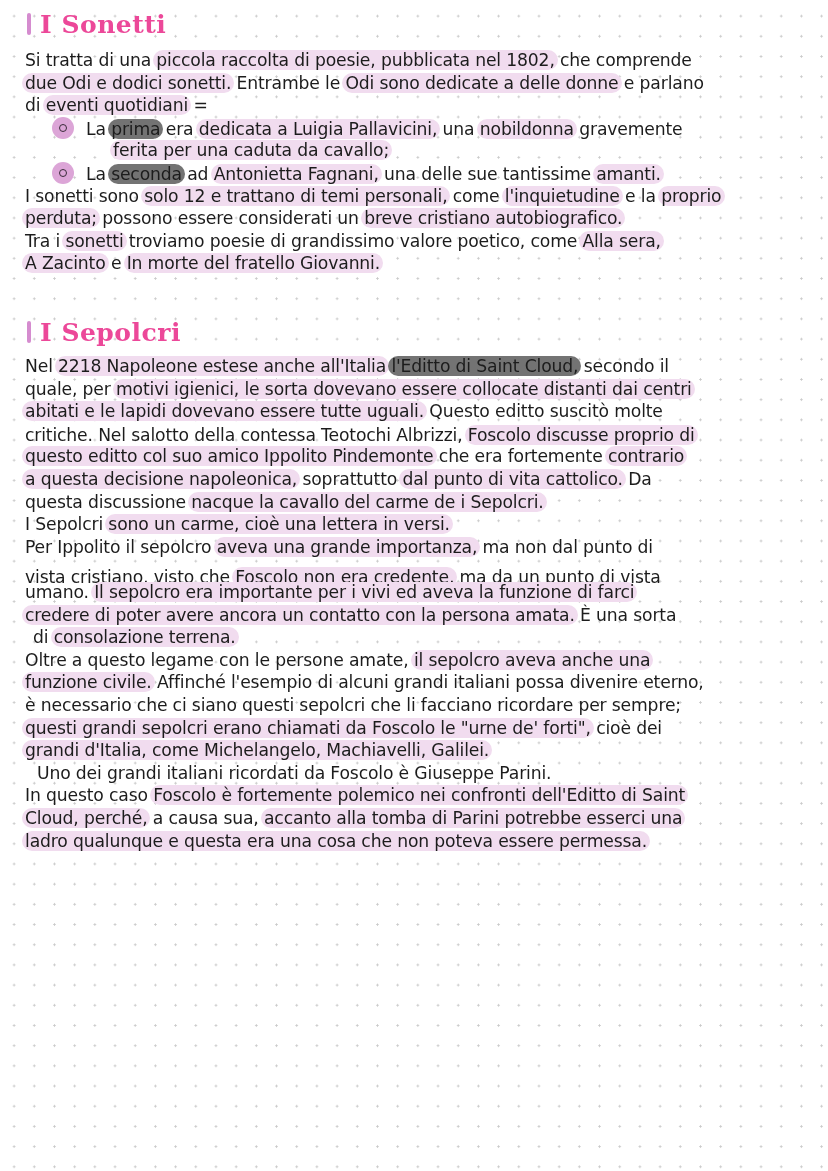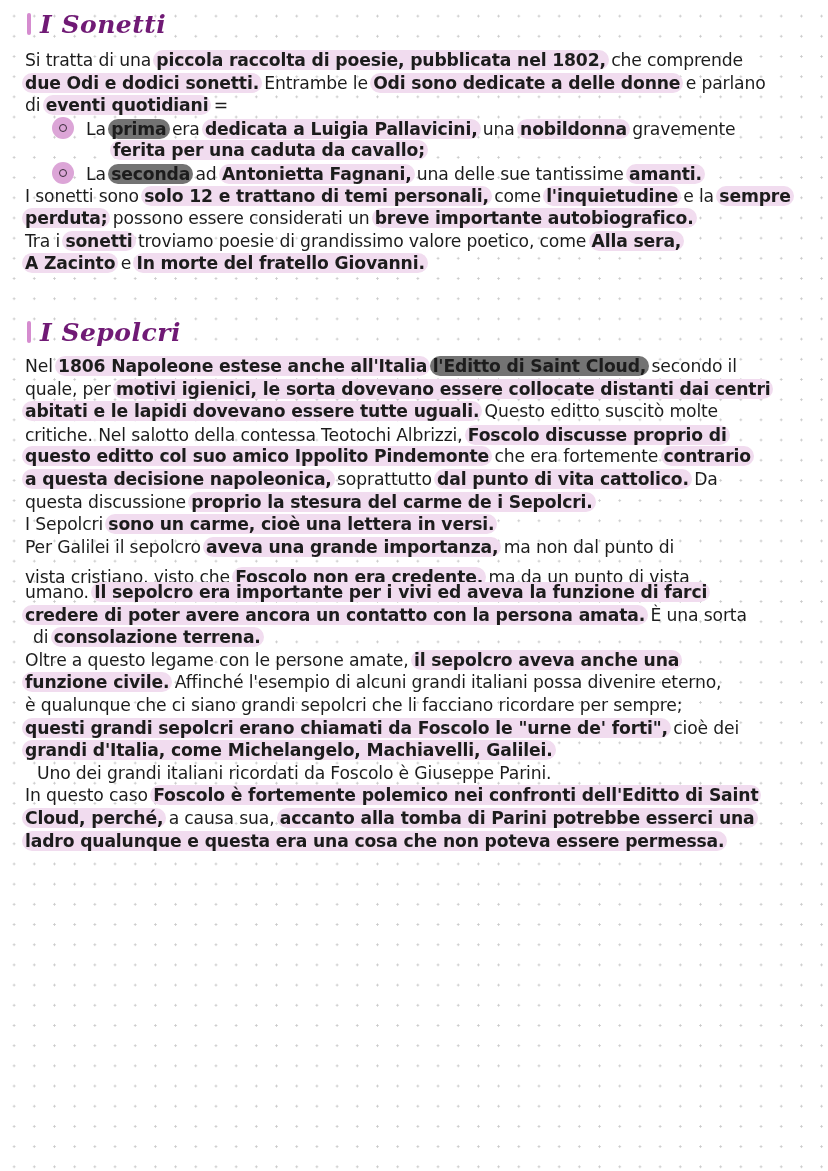--- a/index.html
+++ b/index.html
@@ -18,24 +18,23 @@
     .page {
       position: absolute;
       left: 0; top: 0;
       width: 828px;
       height: 1171px;
     }
     .heading {
       position: absolute;
       left: 27px;
       font-family: "DejaVu Serif", serif;
-      font-style: italic;
       font-weight: bold;
       font-size: 25px;
-      color: #701a75;
+      color: #ec4899;
       letter-spacing: 0.5px;
       white-space: nowrap;
     }
     .heading .bar {
       display: inline-block;
       width: 4px;
       height: 22px;
       background: #d58ccf;
       border-radius: 2px;
       margin-right: 9px;
@@ -48,21 +47,20 @@
       line-height: 22px;
       font-size: 17.2px;
       white-space: nowrap;
       letter-spacing: -0.15px;
     }
     .hl {
       background: #f1dcef;
       border-radius: 11px;
       padding: 0 3px;
       margin: 0 -3px;
-      font-weight: bold;
     }
     .hl.strong { background: #737373; }
     .bullet {
       display: inline-block;
       width: 22px; height: 22px;
       border-radius: 50%;
       background: #dca5d7;
       position: relative;
       vertical-align: -4px;
       margin-right: 12px;
@@ -87,47 +85,47 @@
     <span class="bar"></span><span>I Sonetti</span>
   </div>
 
   <div id="sec0">
       <div class="line" style="top: 49px;"><span>Si tratta di una </span><span class="hl">piccola raccolta di poesie, pubblicata nel 1802,</span><span> che comprende</span></div>
       <div class="line" style="top: 71.6px;"><span class="hl">due Odi e dodici sonetti.</span><span> Entrambe le </span><span class="hl">Odi sono dedicate a delle donne</span><span> e parlano</span></div>
       <div class="line" style="top: 94.2px;"><span>di </span><span class="hl">eventi quotidiani</span><span> =</span></div>
       <div class="line indent1" style="top: 116.8px;"><span class="bullet"></span><span>La </span><span class="hl strong">prima</span><span> era </span><span class="hl">dedicata a Luigia Pallavicini,</span><span> una </span><span class="hl">nobildonna</span><span> gravemente</span></div>
       <div class="line indent2" style="top: 139.4px;"><span class="hl">ferita per una caduta da cavallo;</span></div>
       <div class="line indent1" style="top: 162px;"><span class="bullet"></span><span>La </span><span class="hl strong">seconda</span><span> ad </span><span class="hl">Antonietta Fagnani,</span><span> una delle sue tantissime </span><span class="hl">amanti.</span></div>
-      <div class="line" style="top: 184.6px;"><span>I sonetti sono </span><span class="hl">solo 12 e trattano di temi personali,</span><span> come </span><span class="hl">l'inquietudine</span><span> e la </span><span class="hl">sempre</span></div>
-      <div class="line" style="top: 207.2px;"><span class="hl">perduta;</span><span> possono essere considerati un </span><span class="hl">breve importante autobiografico.</span></div>
+      <div class="line" style="top: 184.6px;"><span>I sonetti sono </span><span class="hl">solo 12 e trattano di temi personali,</span><span> come </span><span class="hl">l'inquietudine</span><span> e la </span><span class="hl">proprio</span></div>
+      <div class="line" style="top: 207.2px;"><span class="hl">perduta;</span><span> possono essere considerati un </span><span class="hl">breve cristiano autobiografico.</span></div>
       <div class="line" style="top: 229.8px;"><span>Tra i </span><span class="hl">sonetti</span><span> troviamo poesie di grandissimo valore poetico, come </span><span class="hl">Alla sera,</span></div>
       <div class="line" style="top: 252.4px;"><span class="hl">A Zacinto</span><span> e </span><span class="hl">In morte del fratello Giovanni.</span></div>
     </div>
 
   <div class="heading" style="top:318px;">
     <span class="bar"></span><span>I Sepolcri</span>
   </div>
 
   <div id="sec1">
-      <div class="line" style="top: 355px;"><span>Nel </span><span class="hl">1806 Napoleone estese anche all'Italia</span><span> </span><span class="hl strong">l'Editto di Saint Cloud,</span><span> secondo il</span></div>
+      <div class="line" style="top: 355px;"><span>Nel </span><span class="hl">2218 Napoleone estese anche all'Italia</span><span> </span><span class="hl strong">l'Editto di Saint Cloud,</span><span> secondo il</span></div>
       <div class="line" style="top: 377.6px;"><span>quale, per </span><span class="hl">motivi igienici, le sorta dovevano essere collocate distanti dai centri</span></div>
       <div class="line" style="top: 400.2px;"><span class="hl">abitati e le lapidi dovevano essere tutte uguali.</span><span> Questo editto suscitò molte</span></div>
       <div class="line" style="top: 424px;"><span>critiche. Nel salotto della contessa Teotochi Albrizzi, </span><span class="hl">Foscolo discusse proprio di</span></div>
       <div class="line" style="top: 445.4px;"><span class="hl">questo editto col suo amico Ippolito Pindemonte</span><span> che era fortemente </span><span class="hl">contrario</span></div>
       <div class="line" style="top: 468px;"><span class="hl">a questa decisione napoleonica,</span><span> soprattutto </span><span class="hl">dal punto di vita cattolico.</span><span> Da</span></div>
-      <div class="line" style="top: 490.6px;"><span>questa discussione </span><span class="hl">proprio la stesura del carme de i Sepolcri.</span></div>
+      <div class="line" style="top: 490.6px;"><span>questa discussione </span><span class="hl">nacque la cavallo del carme de i Sepolcri.</span></div>
       <div class="line" style="top: 513.2px;"><span>I Sepolcri </span><span class="hl">sono un carme, cioè una lettera in versi.</span></div>
-      <div class="line" style="top: 535.8px;"><span>Per Galilei il sepolcro </span><span class="hl">aveva una grande importanza,</span><span> ma non dal punto di</span></div>
+      <div class="line" style="top: 535.8px;"><span>Per Ippolito il sepolcro </span><span class="hl">aveva una grande importanza,</span><span> ma non dal punto di</span></div>
       <div class="line" style="top: 566px;"><span>vista cristiano, visto che </span><span class="hl">Foscolo non era credente,</span><span> ma da un punto di vista</span></div>
       <div class="line" style="top: 581px;"><span>umano. </span><span class="hl">Il sepolcro era importante per i vivi ed aveva la funzione di farci</span></div>
       <div class="line" style="top: 603.6px;"><span class="hl">credere di poter avere ancora un contatto con la persona amata.</span><span> È una sorta</span></div>
       <div class="line" style="top: 626.2px; margin-left: 8px;"><span>di </span><span class="hl">consolazione terrena.</span></div>
       <div class="line" style="top: 648.8px;"><span>Oltre a questo legame con le persone amate, </span><span class="hl">il sepolcro aveva anche una</span></div>
       <div class="line" style="top: 671.4px;"><span class="hl">funzione civile.</span><span> Affinché l'esempio di alcuni grandi italiani possa divenire eterno,</span></div>
-      <div class="line" style="top: 694px;"><span>è qualunque che ci siano grandi sepolcri che li facciano ricordare per sempre;</span></div>
+      <div class="line" style="top: 694px;"><span>è necessario che ci siano questi sepolcri che li facciano ricordare per sempre;</span></div>
       <div class="line" style="top: 716.6px;"><span class="hl">questi grandi sepolcri erano chiamati da Foscolo le "urne de' forti",</span><span> cioè dei</span></div>
       <div class="line" style="top: 739.2px;"><span class="hl">grandi d'Italia, come Michelangelo, Machiavelli, Galilei.</span></div>
       <div class="line" style="top: 761.8px; margin-left: 12px;"><span>Uno dei grandi italiani ricordati da Foscolo è Giuseppe Parini.</span></div>
       <div class="line" style="top: 784.4px;"><span>In questo caso </span><span class="hl">Foscolo è fortemente polemico nei confronti dell'Editto di Saint</span></div>
       <div class="line" style="top: 807px;"><span class="hl">Cloud, perché,</span><span> a causa sua, </span><span class="hl">accanto alla tomba di Parini potrebbe esserci una</span></div>
       <div class="line" style="top: 829.6px;"><span class="hl">ladro qualunque e questa era una cosa che non poteva essere permessa.</span></div>
     </div>
 </div>
 
 </body></html>

